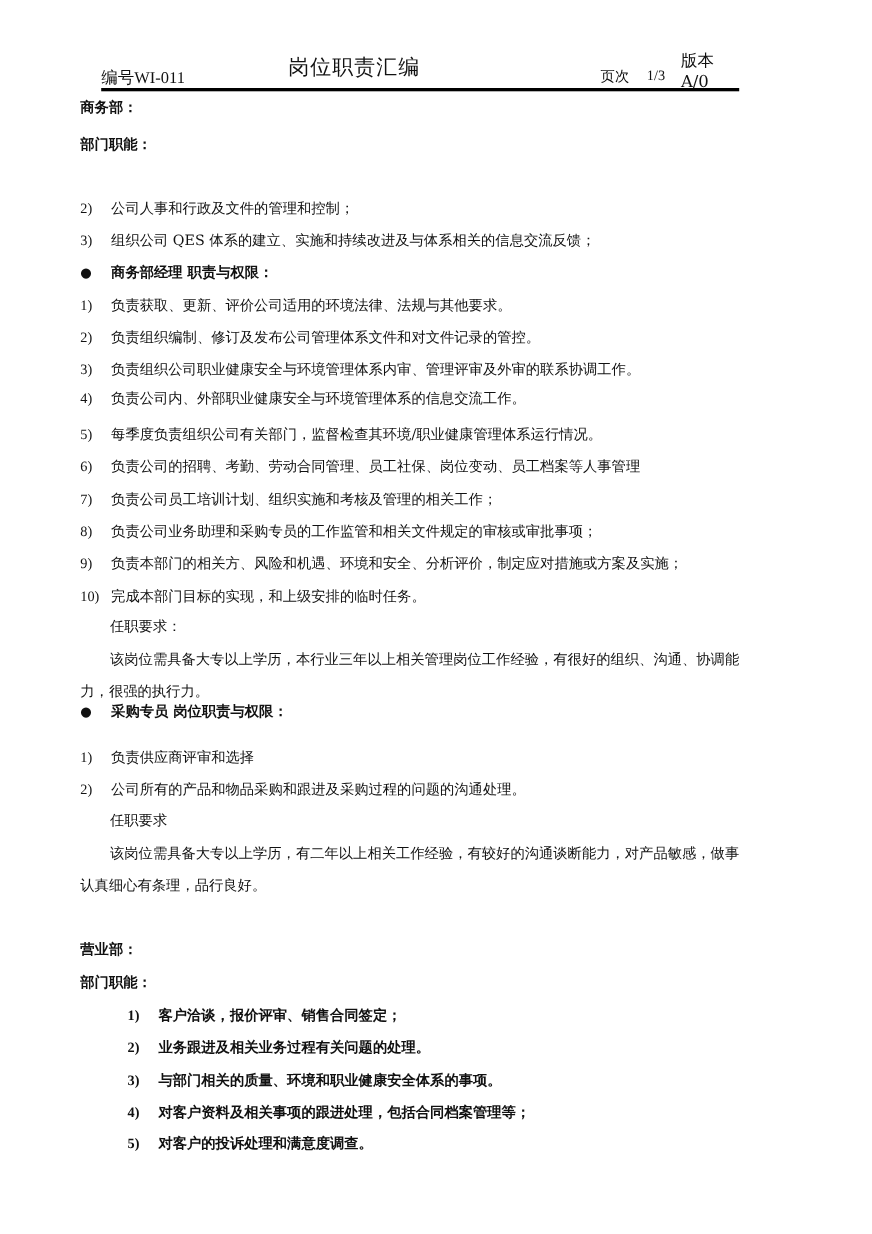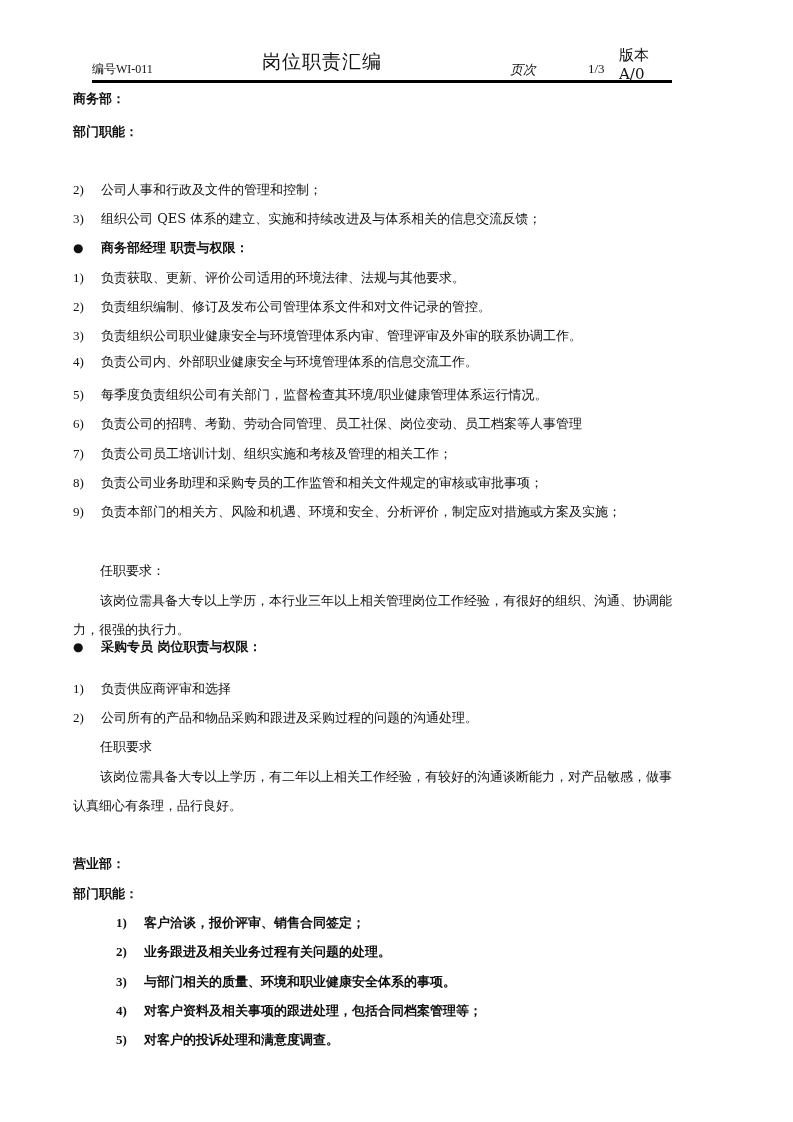--- a/index.html
+++ b/index.html
@@ -24,39 +24,38 @@
       position: absolute;
       left: 92px;
       top: 44px;
       width: 580px;
       height: 36px;
     }
     .hdr-code {
       position: absolute;
       left: 0;
       top: 17px;
-      font-size: 12px;
+      font-size: 15px;
       font-family: "Liberation Serif", "DejaVu Serif", serif;
       text-align: right;
     }
     .hdr-title {
       position: absolute;
       left: 170px;
       top: 0;
       font-size: 19px;
       font-family: "DejaVu Sans", "Liberation Sans", sans-serif;
       letter-spacing: 1px;
       line-height: 34px;
     }
     .hdr-page-label {
       position: absolute;
-      left: 418px;
+      left: 454px;
       top: 17px;
       font-size: 13px;
-      font-style: italic;
     }
     .hdr-page-value {
       position: absolute;
       left: 488px;
       top: 17px;
       font-size: 13px;
       font-family: "Liberation Serif", serif;
       margin-left: 8px;
     }
     .hdr-version {
@@ -145,20 +144,23 @@
   </div>
   <div class="line" style="top:445px">
     <span class="num">7)</span><span>负责公司员工培训计划、组织实施和考核及管理的相关工作；</span>
   </div>
   <div class="line" style="top:474px">
     <span class="num">8)</span><span>负责公司业务助理和采购专员的工作监管和相关文件规定的审核或审批事项；</span>
   </div>
   <div class="line" style="top:503px">
     <span class="num">9)</span><span>负责本部门的相关方、风险和机遇、环境和安全、分析评价，制定应对措施或方案及实施；</span>
   </div>
+  <div class="line" style="top:533px">
+    <span class="num">10)</span><span>完成本部门目标的实现，和上级安排的临时任务。</span>
+  </div>
 
   <div class="line indent-para" style="top:562px">任职要求：</div>
   <div class="line indent-para" style="top:592px">该岗位需具备大专以上学历，本行业三年以上相关管理岗位工作经验，有很好的组织、沟通、协调能</div>
   <div class="line" style="top:621px">力，很强的执行力。</div>
 
   <div class="line bold" style="top:638px">
     <span class="bullet">●</span><span>采购专员 岗位职责与权限：</span>
   </div>
   <div class="line" style="top:680px">
     <span class="num">1)</span><span>负责供应商评审和选择</span>

